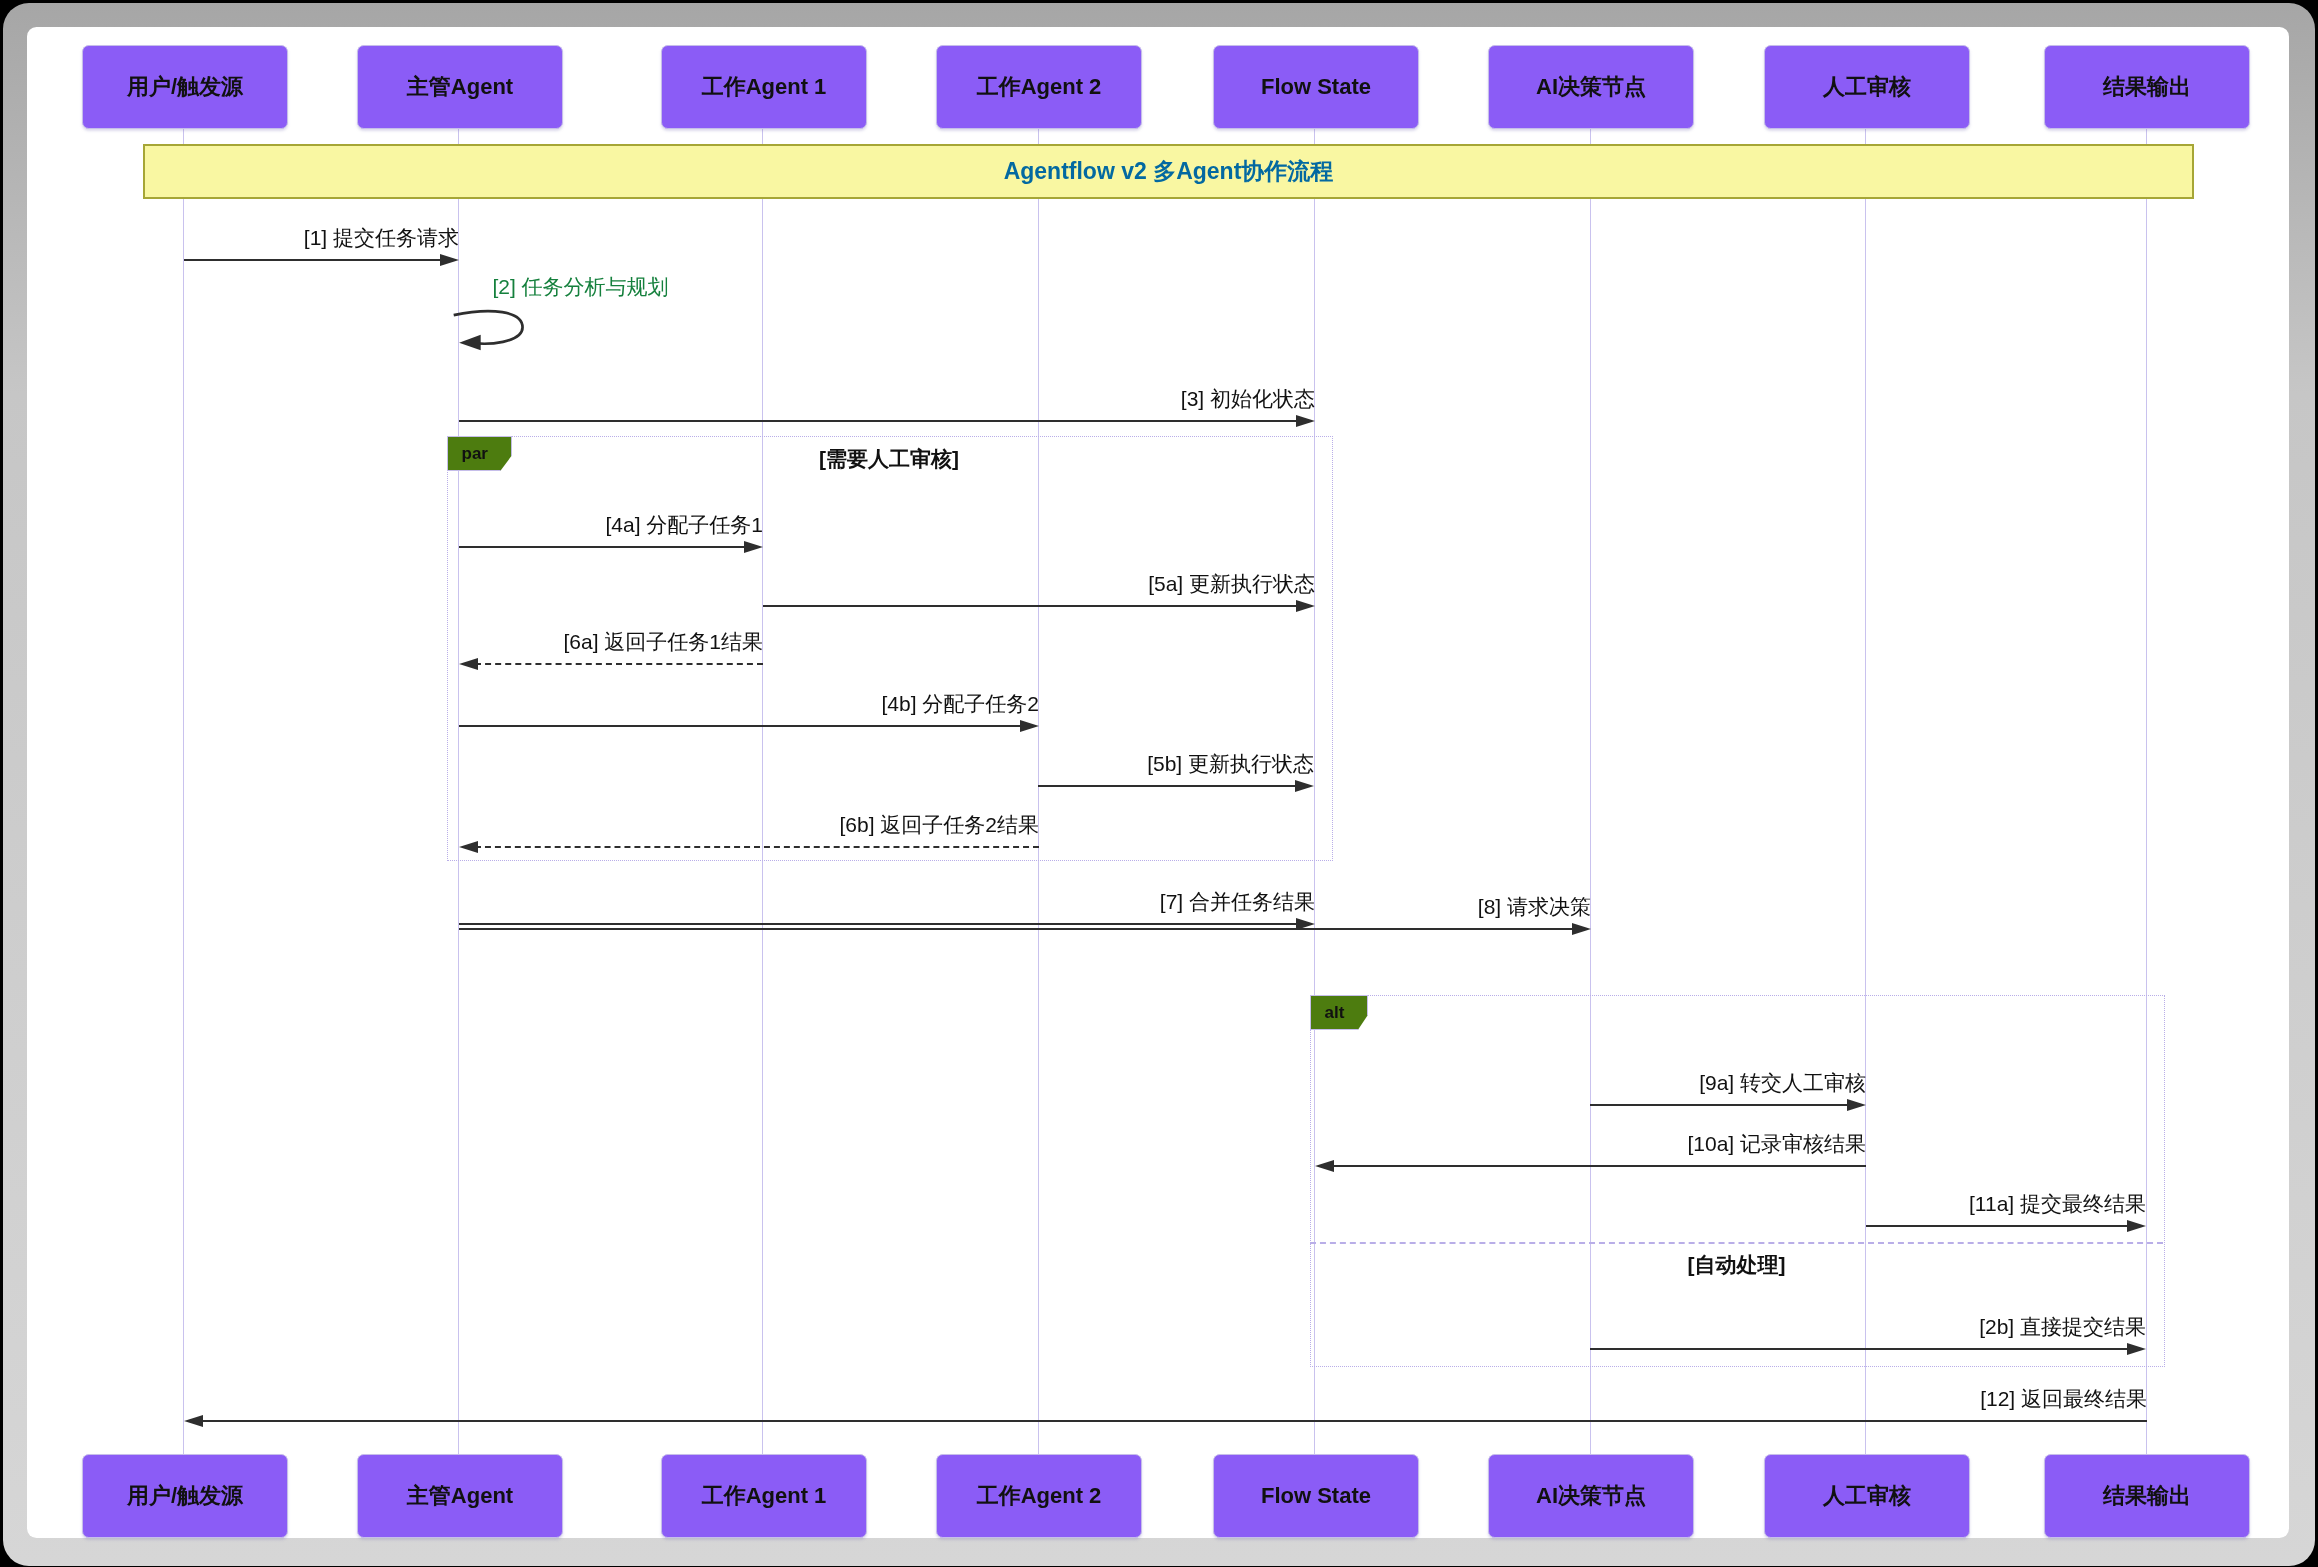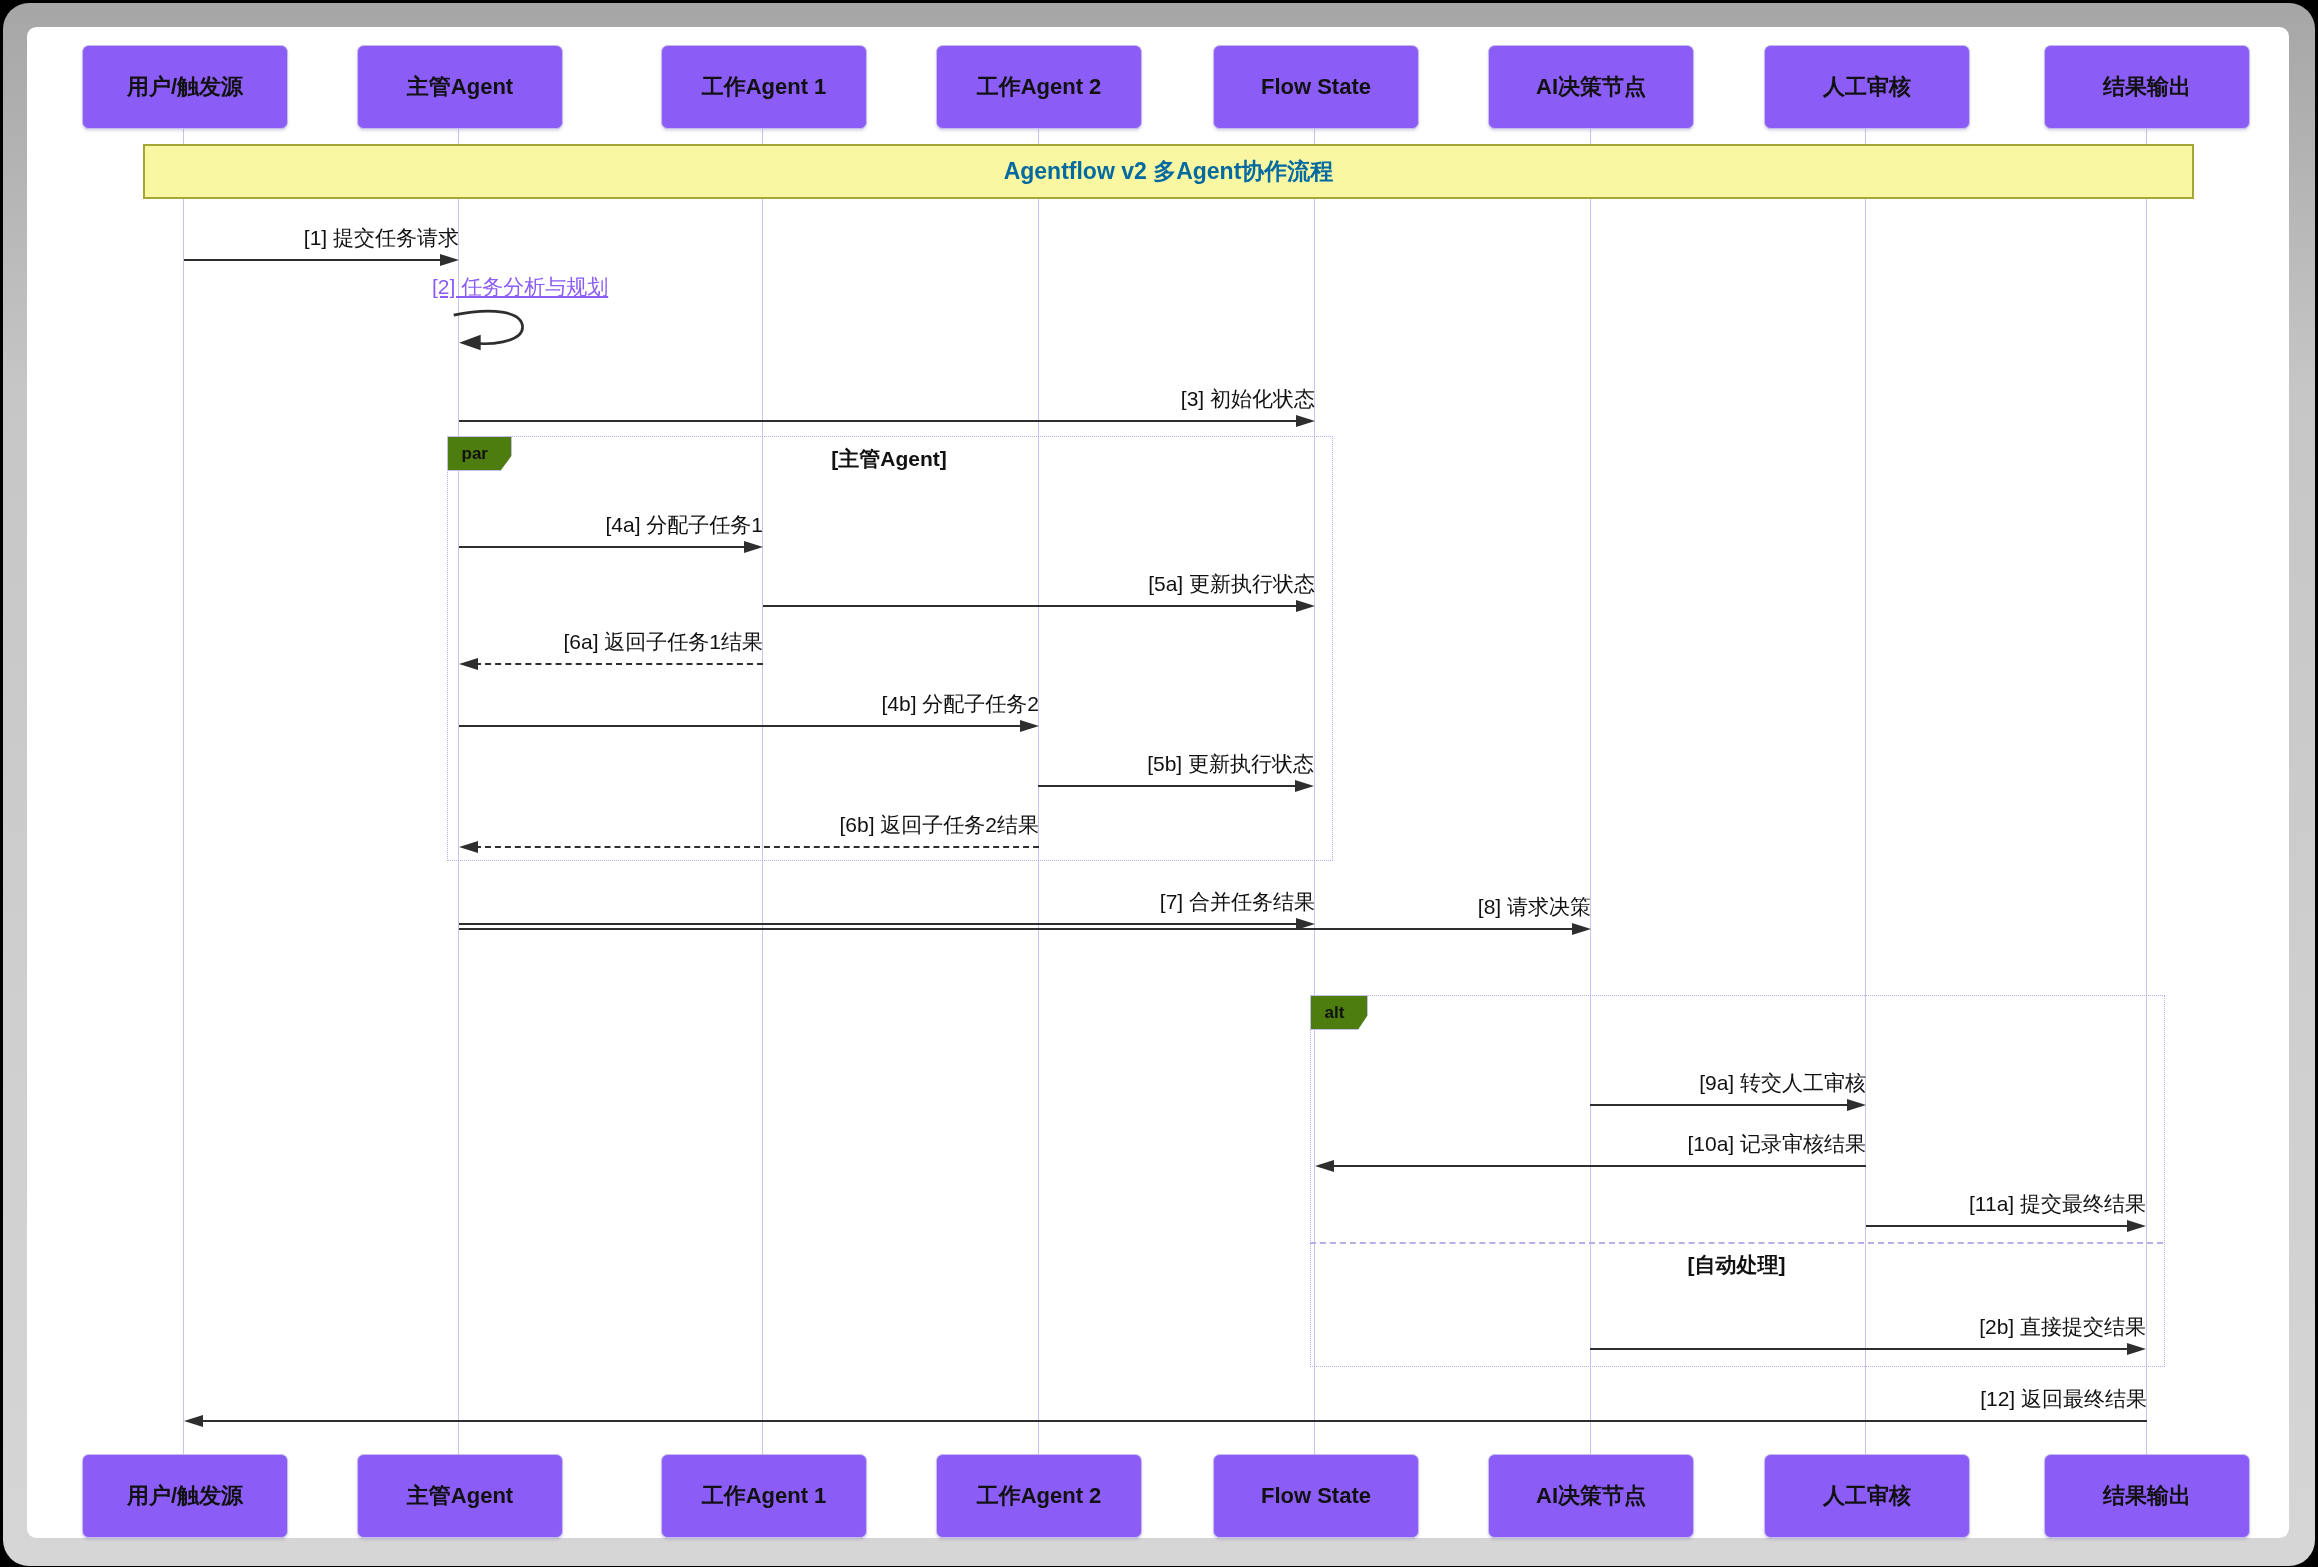--- a/index.html
+++ b/index.html
@@ -61,22 +61,22 @@
   #m5b{left:1038px;top:752px;width:276px;}
   #m6b{left:459px;top:813px;width:580px;}
   #m7{left:459px;top:890px;width:856px;}
   #m8{left:459px;top:895px;width:1132px;}
   #m9a{left:1590px;top:1071px;width:276px;}
   #m10a{left:1315px;top:1132px;width:551px;}
   #m11a{left:1866px;top:1192px;width:280px;}
   #m9b{left:1590px;top:1315px;width:556px;}
   #m12{left:184px;top:1387px;width:1963px;}
 
-  .selfmsg-label{position:absolute;left:432px;top:273px;width:297px;text-align:left;
-    font-size:21px;font-weight:500;color:#8b5cf6;white-space:nowrap;text-decoration:underline;}
+  .selfmsg-label{position:absolute;left:432px;top:273px;width:297px;text-align:center;
+    font-size:21px;font-weight:500;color:#15803d;white-space:nowrap;}
   .selfloop{position:absolute;left:451px;top:307px;}
 </style>
 </head>
 <body>
 
 <div class="frame">
   <div class="canvas"></div>
 </div>
 
 <div class="layer">
@@ -96,21 +96,21 @@
   <div class="actor rowtop a2">主管Agent</div>
   <div class="actor rowtop a3">工作Agent 1</div>
   <div class="actor rowtop a4">工作Agent 2</div>
   <div class="actor rowtop a5">Flow State</div>
   <div class="actor rowtop a6">AI决策节点</div>
   <div class="actor rowtop a7">人工审核</div>
   <div class="actor rowtop a8">结果输出</div>
 
   <div class="frag frag-par"></div>
   <div class="frag-tab tab-par">par</div>
-  <div class="cond cond-par">[主管Agent]</div>
+  <div class="cond cond-par">[需要人工审核]</div>
 
   <div class="frag frag-alt"></div>
   <div class="frag-tab tab-alt">alt</div>
   <div class="divider"></div>
   <div class="cond cond-else">[自动处理]</div>
 
   <div class="msg" id="m1">
     <div class="lbl">[1] 提交任务请求</div>
     <div class="ln"></div>
     <div class="hd"></div>

